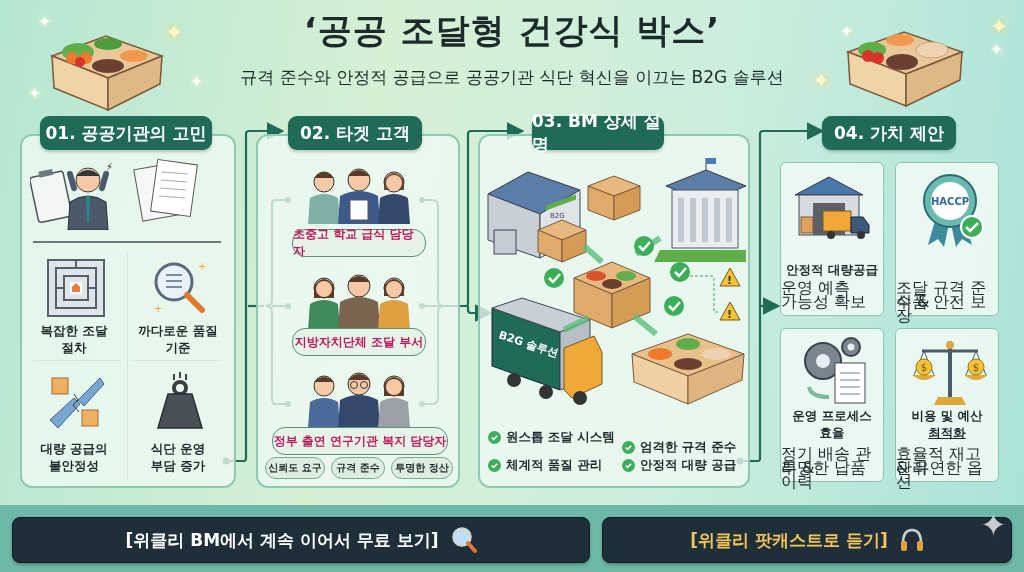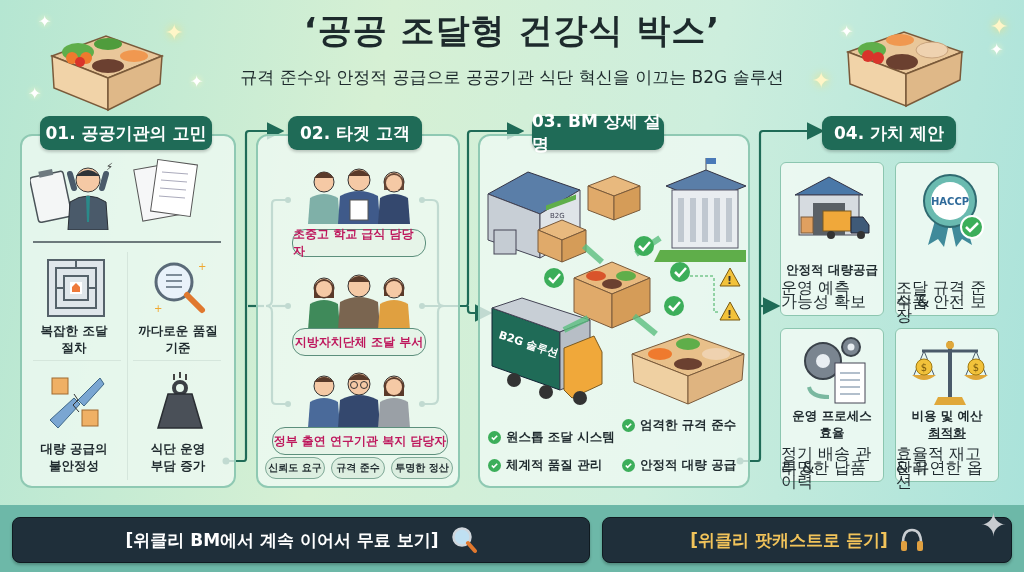--- a/index.html
+++ b/index.html
@@ -416,21 +416,21 @@
 </div>
 
 <div class="p3-check-row" style="left:488px; top:429px;">
   <span class="chk">
       <svg viewBox="0 0 10 10">
         <path d="M2,5 L4,7 L8,3" stroke="#fff" stroke-width="1.8" fill="none"></path>
       </svg>
     </span>
   <span>원스톱 조달 시스템</span>
 </div>
-<div class="p3-check-row" style="left:622px; top:417px;justify-content:space-between;">
+<div class="p3-check-row" style="left:622px; top:439px;justify-content:space-between;">
   <span class="chk">
       <svg viewBox="0 0 10 10">
         <path d="M2,5 L4,7 L8,3" stroke="#fff" stroke-width="1.8" fill="none"></path>
       </svg>
     </span>
   <span>엄격한 규격 준수</span>
 </div>
 <div class="p3-check-row" style="left:488px; top:457px;">
   <span class="chk">
       <svg viewBox="0 0 10 10">

